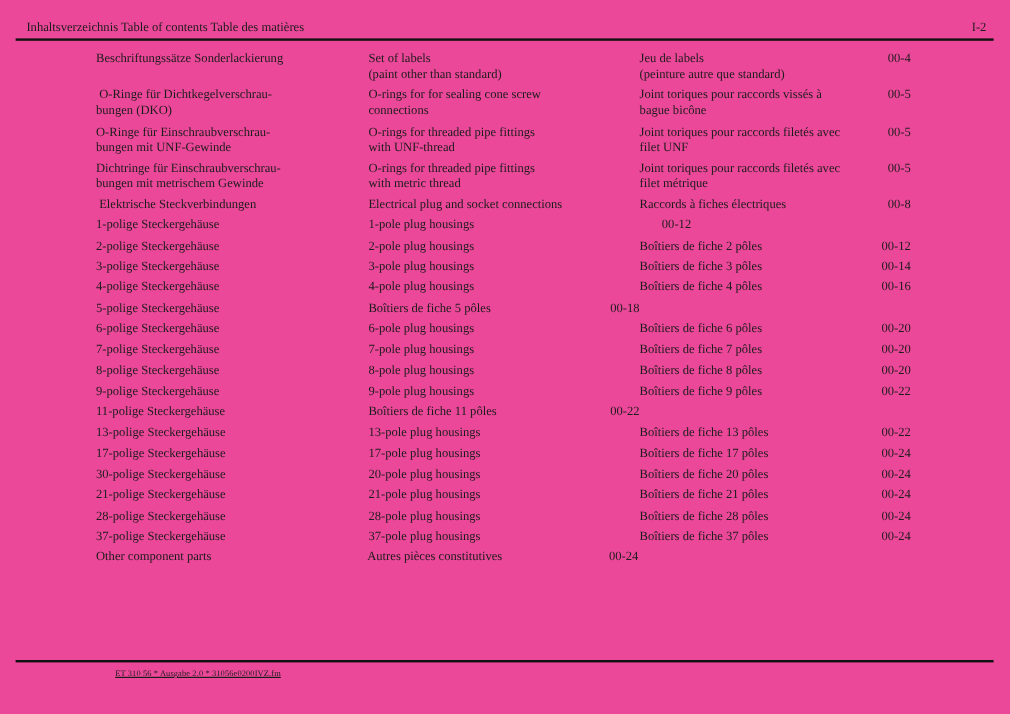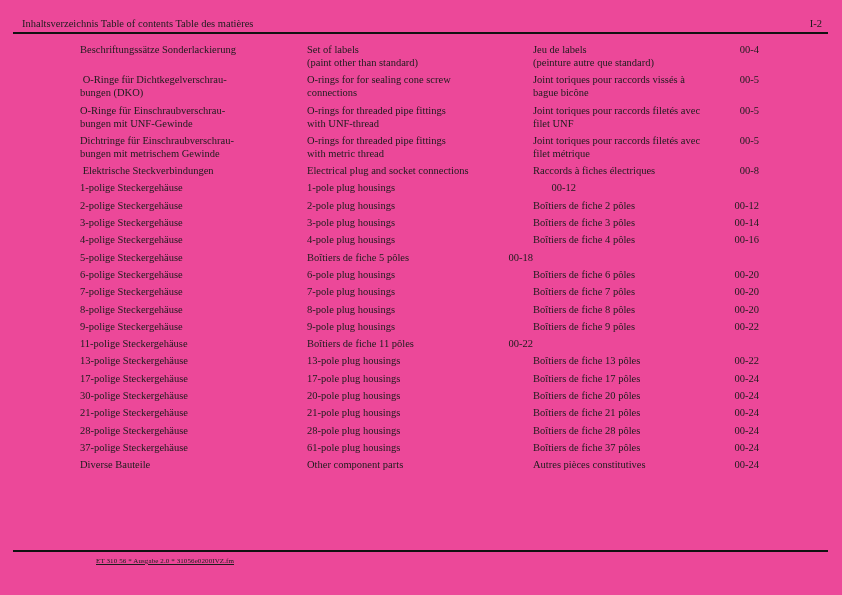--- a/index.html
+++ b/index.html
@@ -224,27 +224,26 @@
 
     <div class="row">
       <div class="cell c-de">28-polige Steckergehäuse</div>
       <div class="cell c-en">28-pole plug housings</div>
       <div class="cell c-fr">Boîtiers de fiche 28 pôles</div>
       <div class="cell c-page">00-24</div>
     </div>
 
     <div class="row">
       <div class="cell c-de">37-polige Steckergehäuse</div>
-      <div class="cell c-en">61-pole plug housings</div>
+      <div class="cell c-en">37-pole plug housings</div>
       <div class="cell c-fr">Boîtiers de fiche 37 pôles</div>
       <div class="cell c-page">00-24</div>
     </div>
 
     <div class="row">
-      <div class="cell c-de">Diverse Bauteile</div>
       <div class="cell c-en">Other component parts</div>
       <div class="cell c-fr">Autres pièces constitutives</div>
       <div class="cell c-page">00-24</div>
     </div>
   </div>
 
   <div class="rule rule-bottom"></div>
 
   <div class="footer-text">ET 310 56 * Ausgabe 2.0 * 31056e0200IVZ.fm</div>
 

